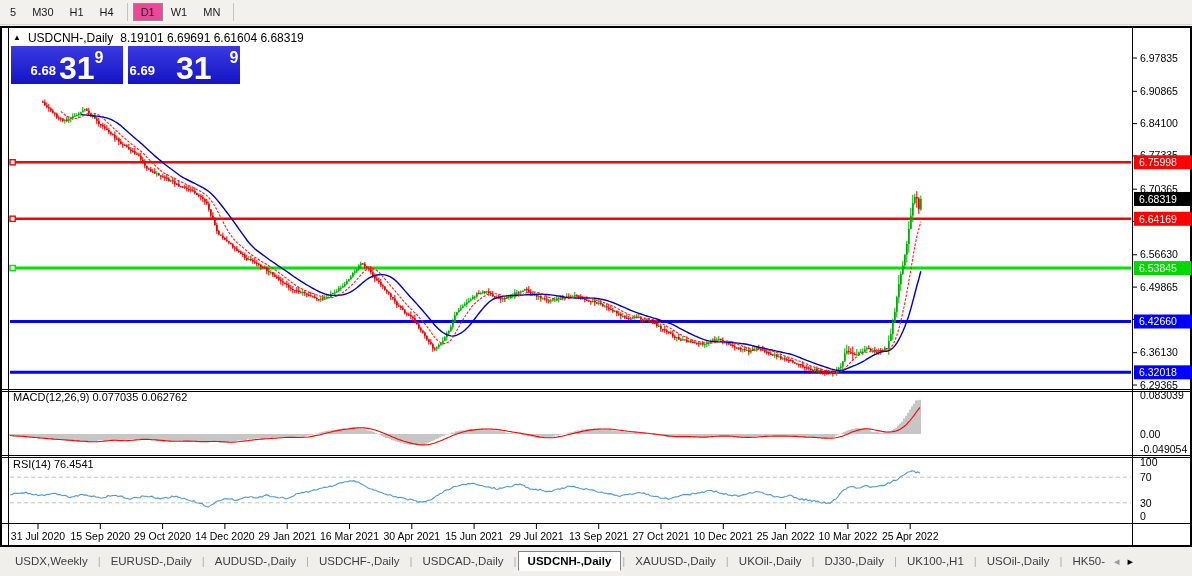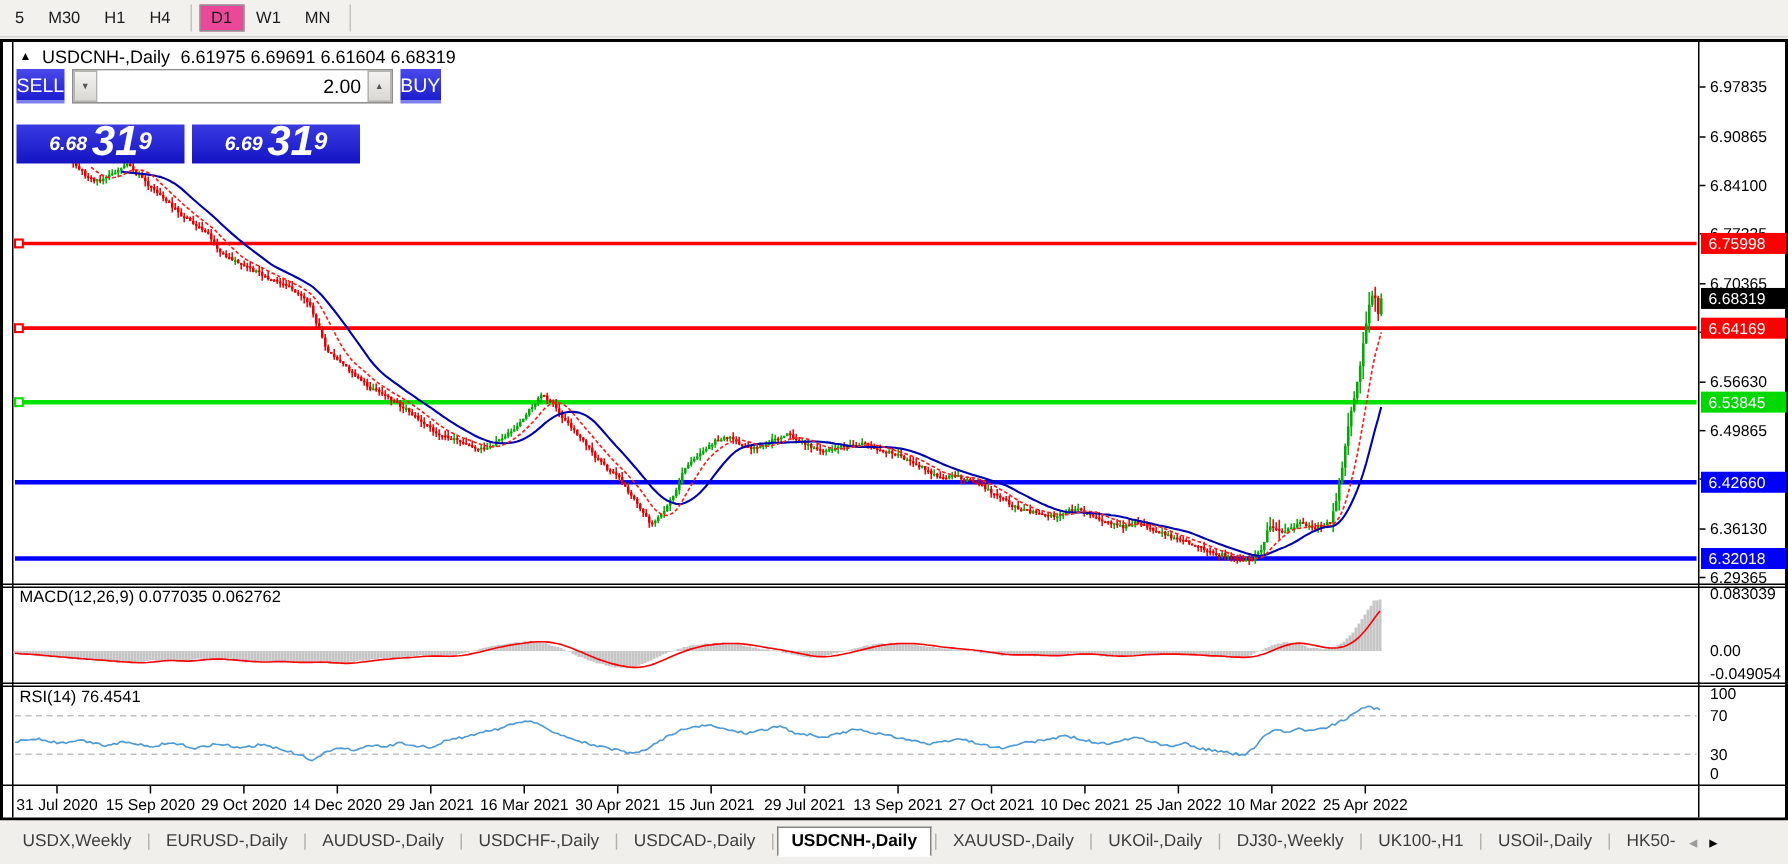--- a/index.html
+++ b/index.html
@@ -17,27 +17,27 @@
   .title .tri{font-size:8px;line-height:1;}
   
   .panel{position:absolute;left:11px;top:46px;width:229px;z-index:6;}
   .prow1{display:flex;height:23px;}
   .btnblue{background:linear-gradient(#4a4aea,#1b1bd0);color:#fff;font-size:13px;display:flex;align-items:center;justify-content:center;border:none;border-bottom:2px solid #7d7df2;box-sizing:border-box;cursor:pointer;}
   .sellbtn{width:48px;}
   .buybtn{width:52px;}
   .spin{flex:1;margin:0 5px;display:flex;border:1px solid #8f8f8f;background:#e2e0dc;box-sizing:border-box;}
   .spbtn{width:16px;display:flex;align-items:center;justify-content:center;font-size:6px;color:#555;background:linear-gradient(#f4f3f1,#d9d7d3);border:1px solid #b5b3af;box-sizing:border-box;cursor:pointer;}
   .spfield{flex:1;background:#fff;border:none;font-size:13px;text-align:right;padding:0 4px 0 0;color:#000;font-family:"Liberation Sans",sans-serif;min-width:0;}
-  .prow2{display:flex;margin-top:14px;height:26px;font-style:italic;}
+  .prow2{display:flex;margin-top:0;height:38px;}
   .pxbox{background:linear-gradient(#3a3ae2,#1414c4);color:#fff;display:flex;align-items:flex-end;justify-content:center;padding-bottom:3px;box-sizing:border-box;cursor:pointer;}
   .pxsmall{font-size:13px;font-weight:bold;margin:0 3px 3px 0;}
-  .pxbig{font-size:28px;font-weight:bold;line-height:0.82;}
+  .pxbig{font-size:32px;font-weight:bold;line-height:0.82;}
   .pxsup{font-size:16px;font-weight:bold;align-self:flex-start;margin-top:3px;}
   .sellbox{width:112px;}
-  .buybox{width:112px;margin-left:5px;}
+  .buybox{width:112px;margin-left:5px;gap:18px;}
   
   .tabbar{position:absolute;left:0;top:549px;width:1004px;height:24px;background:#f0efec;display:flex;align-items:center;padding-left:6px;box-sizing:border-box;font-size:11.5px;color:#3d3d3d;}
   .tab{padding:4px 9px;white-space:nowrap;cursor:pointer;}
   .tab.active{background:#fff;border:1px solid #828282;border-bottom:1px solid #fff;color:#000;font-weight:bold;padding:3px 9px;}
   .tabsep{color:#b2b0ac;padding:0 1px;}
   .tabarrows{margin-left:auto;display:flex;gap:8px;padding-right:8px;font-size:11px;}
   .arrow-left{color:#9a9a9a;cursor:pointer;}
   .arrow-right{color:#000;cursor:pointer;}
 </style>
 </head>
@@ -1493,37 +1493,24 @@
         <line x1="847.9" y1="524" x2="847.9" y2="529" stroke="#000" stroke-width="1"></line>
         <text x="847.9" y="540" font-size="10.5" fill="#000" text-anchor="middle">10 Mar 2022</text>
         <line x1="910.1999999999999" y1="524" x2="910.1999999999999" y2="529" stroke="#000" stroke-width="1"></line>
         <text x="910.1999999999999" y="540" font-size="10.5" fill="#000" text-anchor="middle">25 Apr 2022</text>
       </svg>
   </div>
 
   <div class="title">
     <span class="tri">▲</span>
     <span>USDCNH-,Daily</span>
-    <span>6.61975 6.69691 6.61604 6.68319</span>
+    <span>8.19101 6.69691 6.61604 6.68319</span>
   </div>
 
   <div class="panel">
-    <div class="prow1">
-      <div class="btnblue sellbtn">SELL</div>
-      <div class="spin">
-        <div class="spbtn">
-            <span>▼</span>
-          </div>
-        <input class="spfield" value="2.00" style="">
-        <div class="spbtn">
-            <span>▲</span>
-          </div>
-      </div>
-      <div class="btnblue buybtn">BUY</div>
-    </div>
     <div class="prow2">
       <div class="pxbox sellbox">
         <span class="pxsmall">6.68</span>
         <span class="pxbig">31</span>
         <span class="pxsup">9</span>
       </div>
       <div class="pxbox buybox">
         <span class="pxsmall">6.69</span>
         <span class="pxbig">31</span>
         <span class="pxsup">9</span>
@@ -1541,21 +1528,21 @@
       <div class="tab">USDCHF-,Daily</div>
       <span class="tabsep">|</span>
       <div class="tab">USDCAD-,Daily</div>
       <span class="tabsep">|</span>
       <div class="tab active">USDCNH-,Daily</div>
       <span class="tabsep">|</span>
       <div class="tab">XAUUSD-,Daily</div>
       <span class="tabsep">|</span>
       <div class="tab">UKOil-,Daily</div>
       <span class="tabsep">|</span>
-      <div class="tab">DJ30-,Weekly</div>
+      <div class="tab">DJ30-,Daily</div>
       <span class="tabsep">|</span>
       <div class="tab">UK100-,H1</div>
       <span class="tabsep">|</span>
       <div class="tab">USOil-,Daily</div>
       <span class="tabsep">|</span>
       <div class="tab">HK50-</div>
       <div class="tabarrows">
         <span class="arrow-left">◂</span>
         <span class="arrow-right">▸</span>
       </div>

